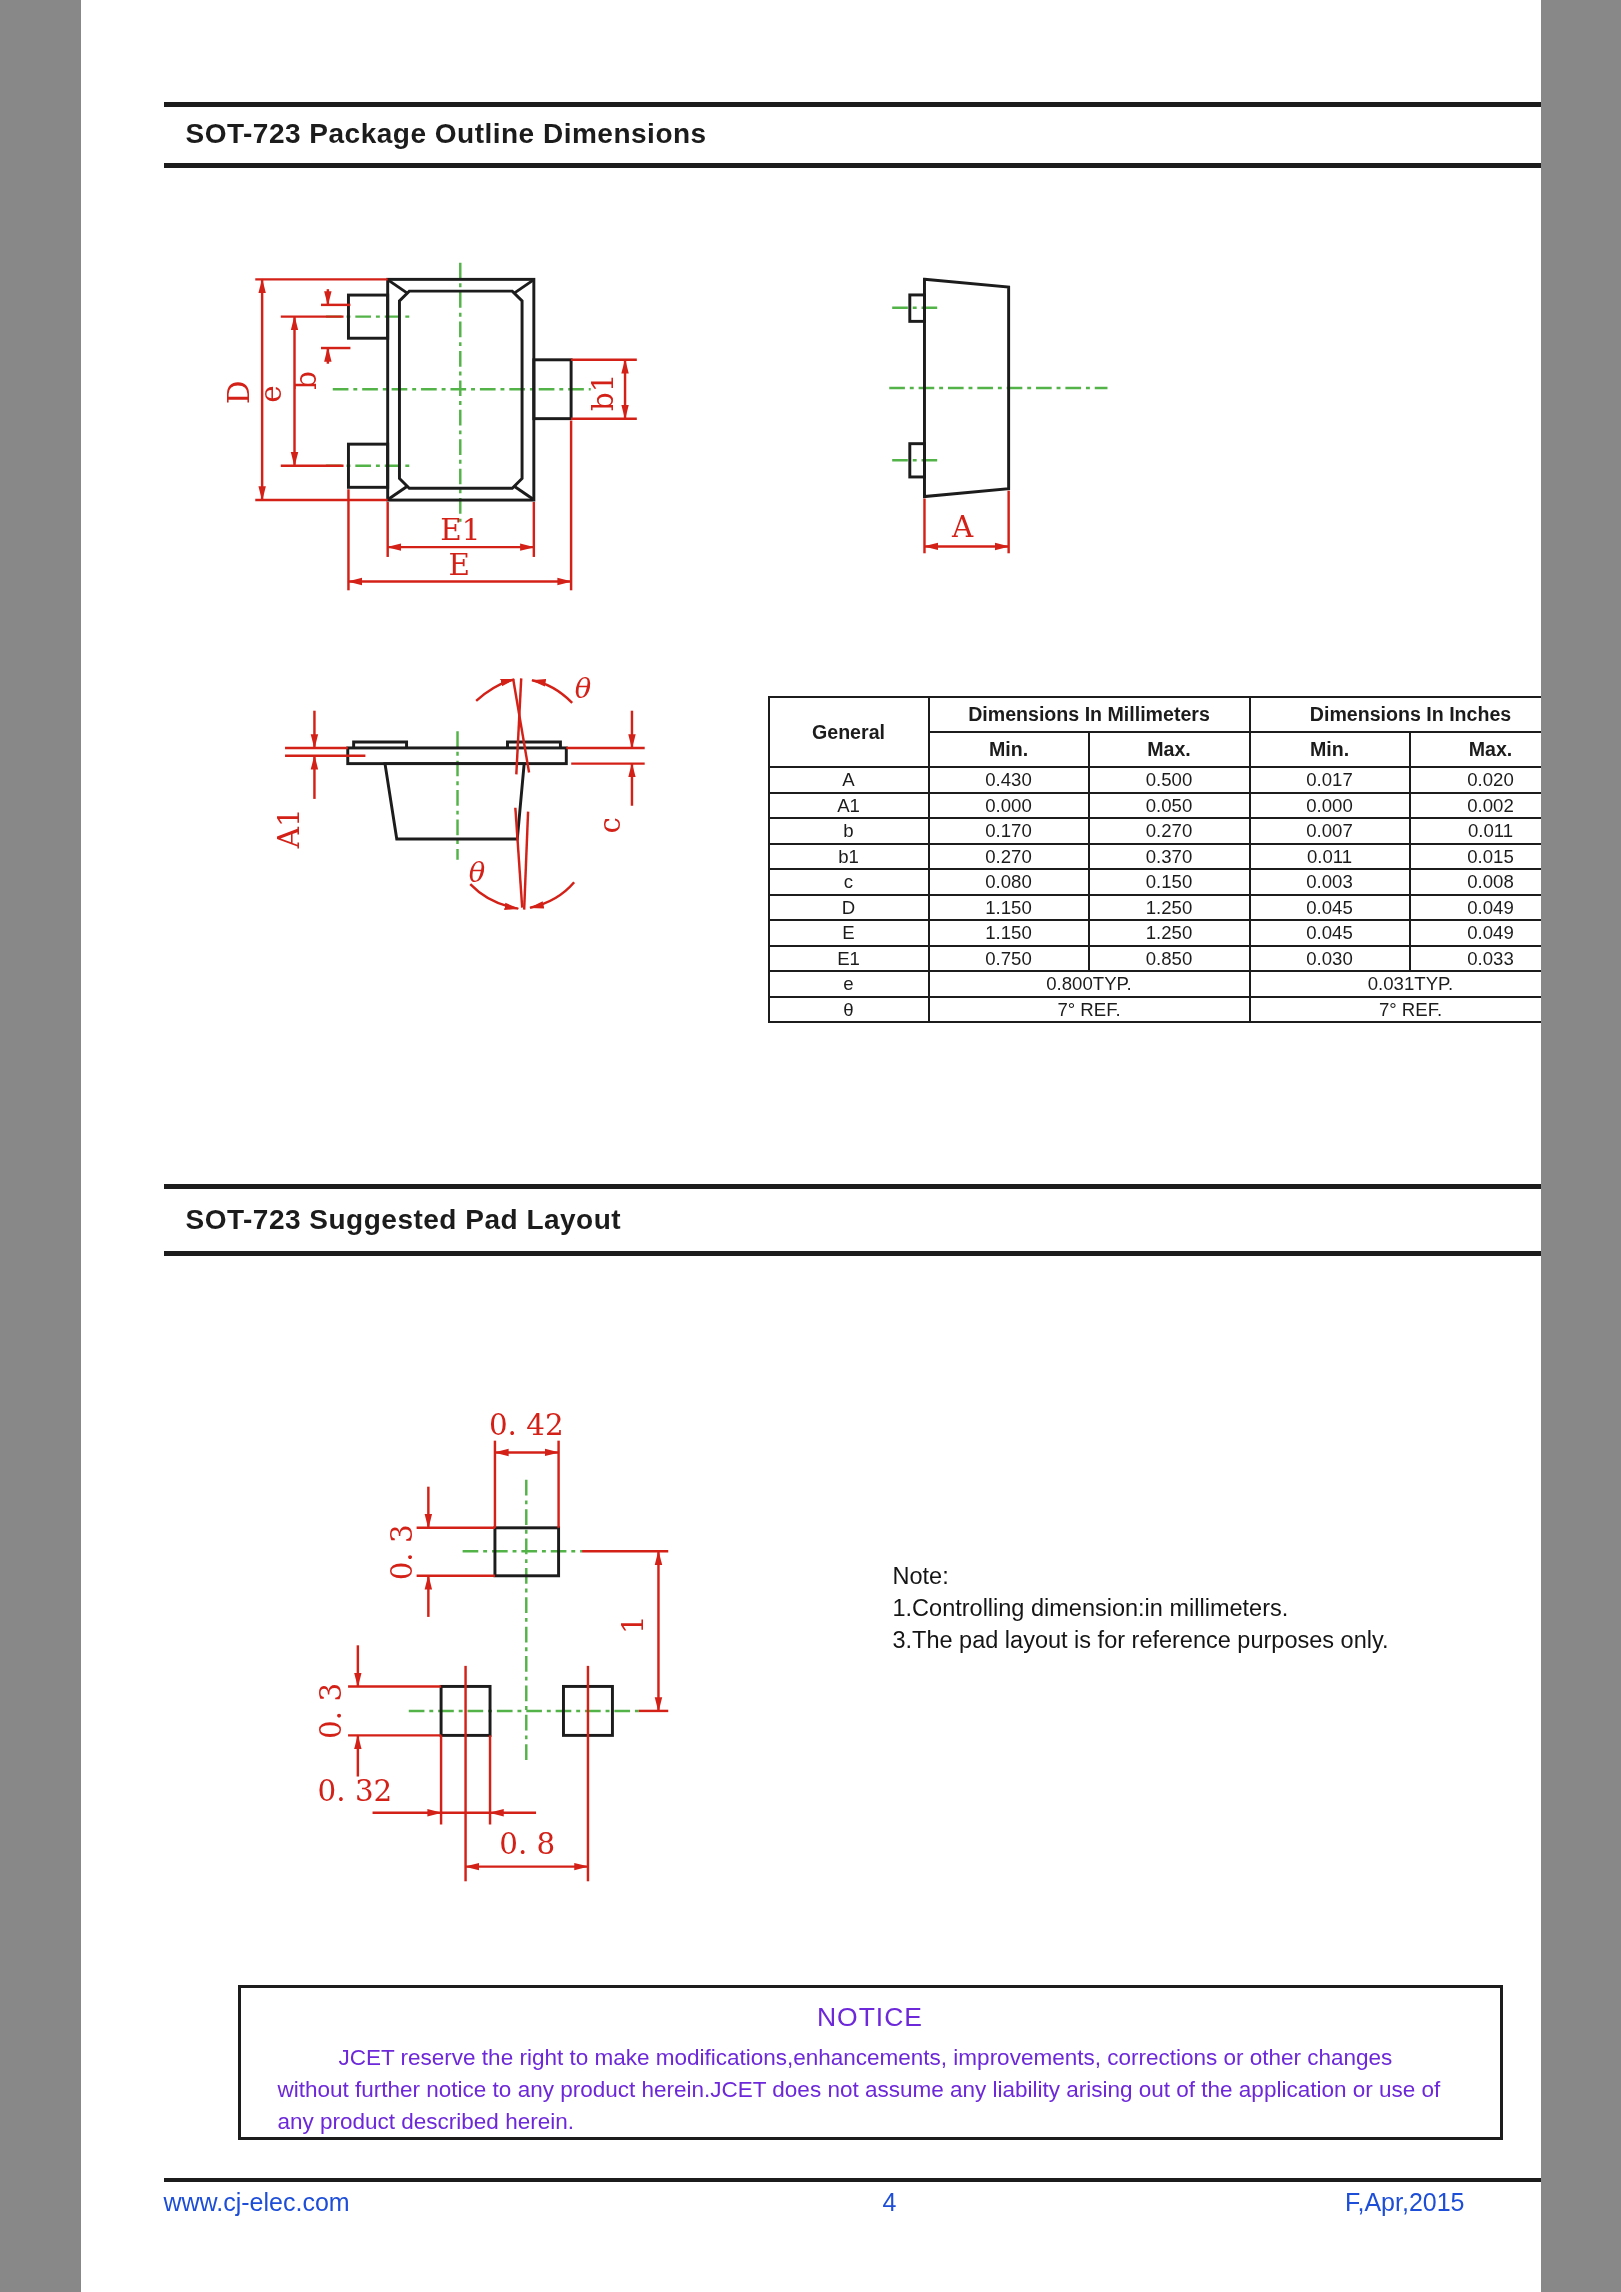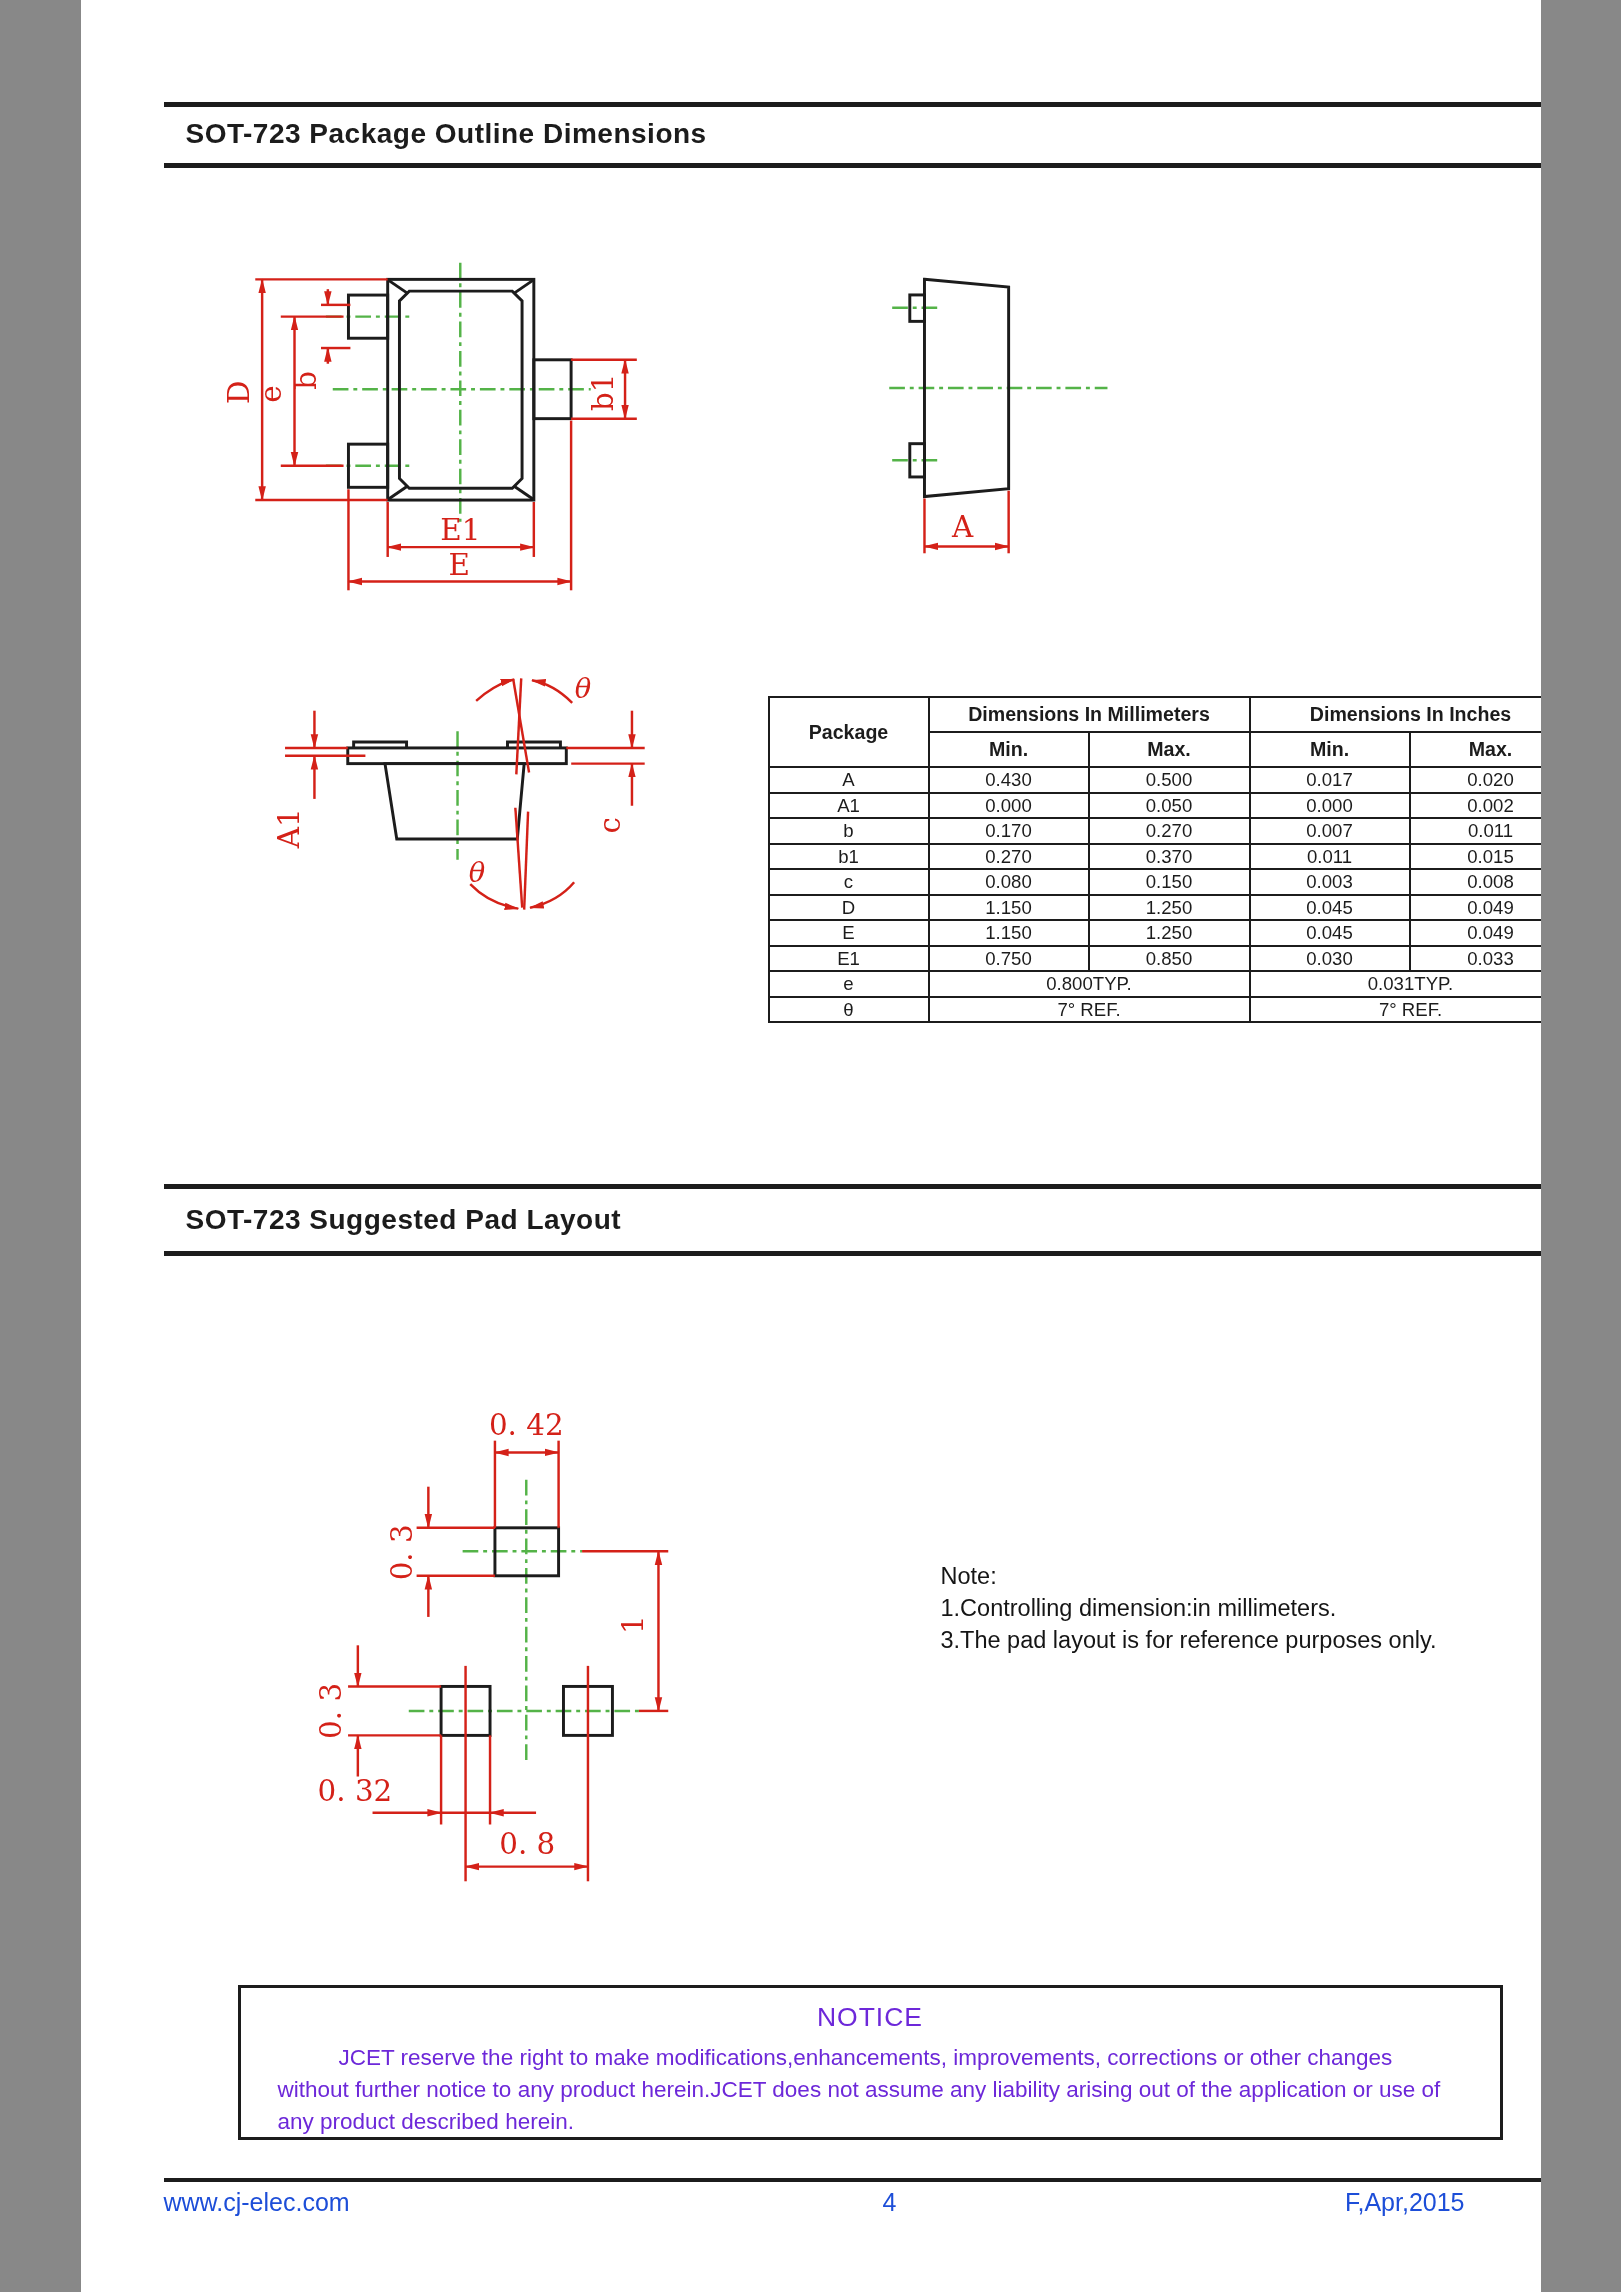--- a/index.html
+++ b/index.html
@@ -13,21 +13,21 @@
   svg{position:absolute;overflow:visible;}
   svg text{font-family:"DejaVu Serif", serif;fill:#d42118;}
   .dims-table{
     position:absolute;left:687px;top:696px;width:802px;
     border-collapse:collapse;table-layout:fixed;
     font-size:18.6px;color:#1c1c1c;text-align:center;
   }
   .dims-table td{border:2px solid #1c1c1c;padding:0;height:23.5px;line-height:23.5px;}
   .dims-table tr.hdr td{font-weight:bold;font-size:19.6px;height:33px;line-height:33px;}
   .dims-table{border:2.9px solid #1c1c1c;}
-  .note-block{position:absolute;left:812px;top:1560px;font-size:23.5px;line-height:32px;color:#151515;margin-left:48px;}
+  .note-block{position:absolute;left:812px;top:1560px;font-size:23.5px;line-height:32px;color:#151515;}
   .notice-box{
     position:absolute;left:157px;top:1960px;width:1259px;height:149px;
     border:3.9px solid #1c1c1c;color:#6d28d9;margin-top:25px;
   }
   .notice-title{text-align:center;font-size:26.5px;margin-top:13.7px;letter-spacing:1px;}
   .notice-body{font-size:22.5px;line-height:32px;margin:9.8px 37px 0 37px;text-indent:61px;}
   .footer-rule{position:absolute;left:83px;top:2178px;width:1454px;height:3.9px;background:#1c1c1c;}
   .footer-text{position:absolute;top:2188px;font-size:25px;color:#1d4ed8;}
 </style>
 </head>
@@ -168,21 +168,21 @@
   <table class="dims-table">
     <colgroup>
         <col style="width:160px">
         <col style="width:160px">
         <col style="width:161px">
         <col style="width:160px">
         <col style="width:162px">
       </colgroup>
     <tbody>
         <tr class="hdr">
-      <td rowspan="2">Package</td>
+      <td rowspan="2">General</td>
       <td colspan="2">Dimensions In Millimeters</td>
       <td colspan="2">Dimensions In Inches</td>
     </tr>
     <tr class="hdr">
       <td>Min.</td>
       <td>Max.</td>
       <td>Min.</td>
       <td>Max.</td>
     </tr>
     <tr>

